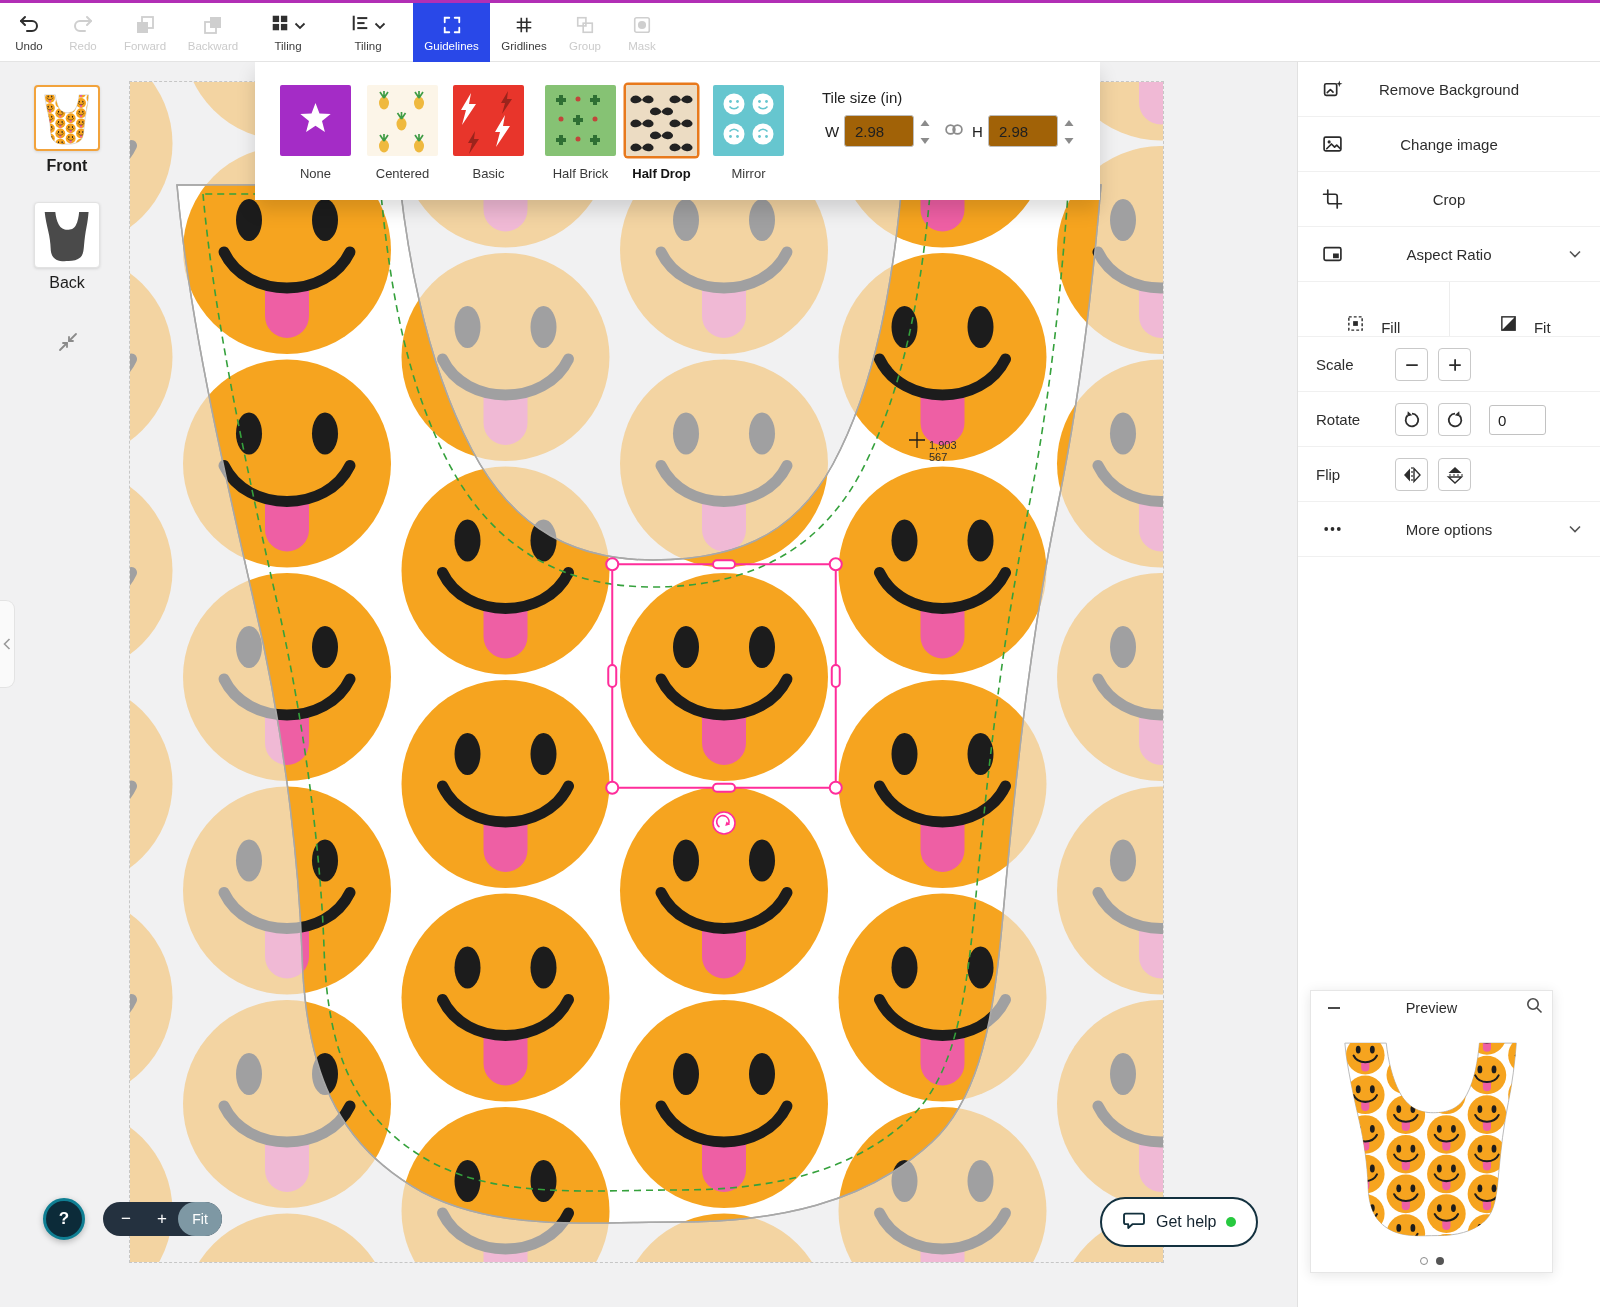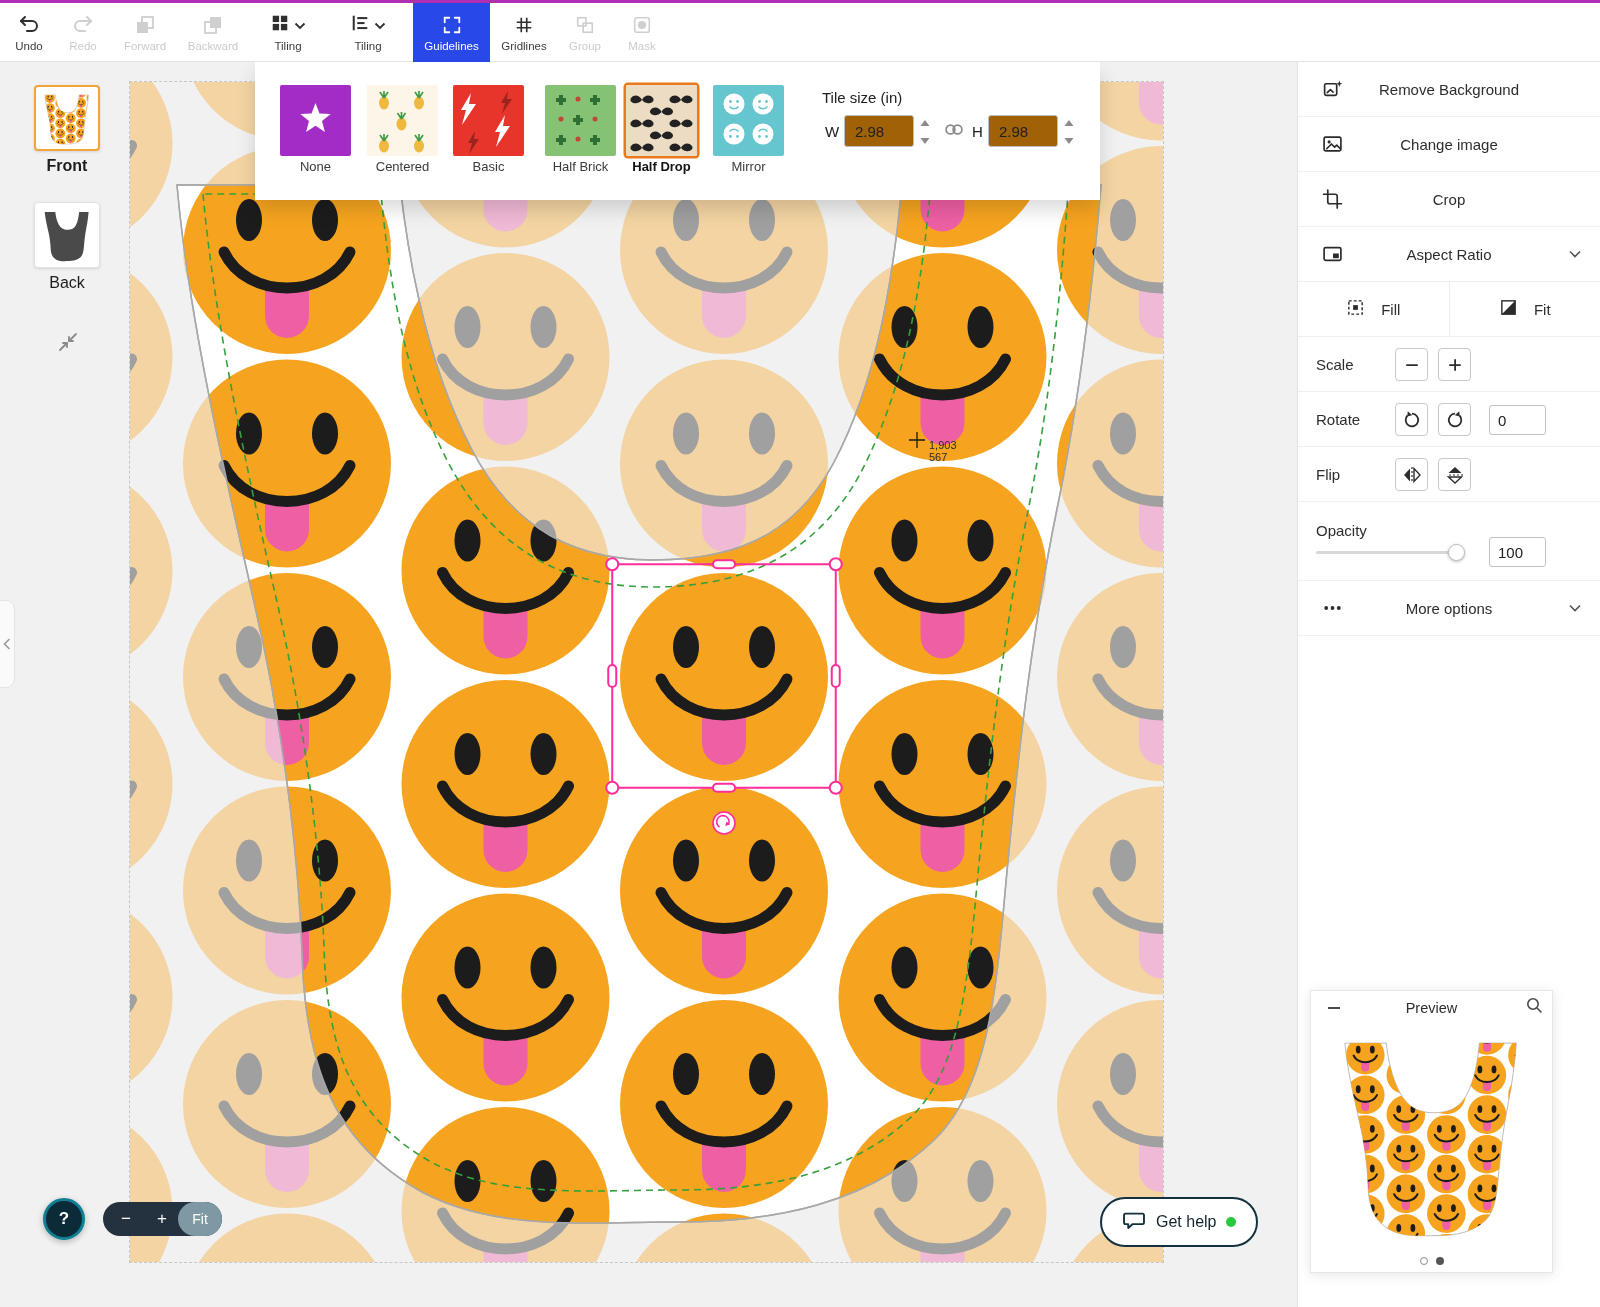--- a/index.html
+++ b/index.html
@@ -15,21 +15,21 @@
   .tbi.disabled .lbl{color:#cbcbcb}
   .tbi.active{background:#2948e8}
   .tbi.active .lbl{color:#fff}
   .iconrow{display:flex;align-items:center;gap:4px;height:22px}
   
   .panel{position:absolute;left:255px;top:62px;width:845px;height:138px;background:#fff;
          box-shadow:0 10px 18px rgba(0,0,0,.14);z-index:25}
   .opt{position:absolute;top:23px;width:71px;text-align:center;cursor:pointer}
   .sw{width:71px;height:71px;border-radius:2px;overflow:hidden}
   .opt.sel .sw{box-shadow:0 0 0 2.5px #e8791c}
-  .olbl{margin-top:3px;font-size:13px;color:#3a3a3a;white-space:nowrap}
+  .olbl{margin-top:10px;font-size:13px;color:#3a3a3a;white-space:nowrap}
   .opt.sel .olbl{font-weight:bold;color:#141414}
   .tsize-title{position:absolute;left:567px;top:27px;font-size:15px;color:#202020}
   .wh{position:absolute;top:61px;font-size:15px;color:#202020}
   .tin{position:absolute;top:53px;width:70px;height:32px;border:1px solid #bdbdbd;border-radius:3px;
        font-size:15px;color:#202020;padding:0 10px;font-family:inherit;background:#a16207}
   .stepper{position:absolute;top:55px;cursor:pointer}
   .linkico{position:absolute;top:60px}
   
   .thumbwrap{position:absolute;z-index:10;width:66px;text-align:center;cursor:pointer}
   .thumb{width:66px;height:66px;background:#fff;border-radius:4px;display:flex;align-items:center;
@@ -50,21 +50,21 @@
   
   .sidebar{position:absolute;left:1297px;top:62px;width:303px;height:1245px;background:#fff;
            border-left:1px solid #e1e1e1;z-index:15}
   .srow{position:relative;height:55px;border-bottom:1px solid #f0f0f0;display:flex;align-items:center;cursor:pointer}
   .srow.tall{height:79px}
   .sicon{position:absolute;left:24px;top:50%;transform:translateY(-50%);display:flex}
   .scenter{width:100%;text-align:center;font-size:15px;color:#2d2d2d}
   .schev{position:absolute;right:18px;top:50%;transform:translateY(-50%);display:flex}
   .slabel{position:absolute;left:18px;top:50%;transform:translateY(-50%);font-size:15px;color:#2d2d2d}
   .slabel.top{top:20px;transform:none}
-  .ffcell{flex:1;height:100%;display:flex;align-items:center;justify-content:center;gap:16px;
+  .ffcell{flex:1;height:100%;display:flex;align-items:flex-end;justify-content:center;gap:16px;
           font-size:15px;color:#2d2d2d;cursor:pointer}
   .ffcell.l{border-right:1px solid #ededed}
   .sqbtn{position:absolute;top:11px;width:33px;height:33px;border:1px solid #c9c9c9;border-radius:4px;
          background:#fff;display:flex;align-items:center;justify-content:center;cursor:pointer;padding:0}
   .numin{position:absolute;left:191px;top:13px;width:57px;height:30px;border:1px solid #c2c2c2;
          border-radius:3px;font-size:15px;color:#202020;padding:0 8px;font-family:inherit}
   .track{position:absolute;left:18px;top:49px;width:148px;height:3px;background:#d8d8d8;border-radius:2px;cursor:pointer}
   .knob{position:absolute;left:150px;top:42px;width:17px;height:17px;border-radius:50%;background:#fff;
         border:1px solid #bdbdbd;box-shadow:0 1px 3px rgba(0,0,0,.25);cursor:pointer}
   .numin.op{top:35px}
@@ -1397,26 +1397,20 @@
     <button class="sqbtn" style="left:140px">
       <svg width="20" height="20" viewBox="0 0 20 20">
           <g transform="rotate(90 10 10)">
             <polygon points="8,3.5 8,16.5 2,10" fill="#2d2d2d"></polygon>
             <polygon points="12,3.5 12,16.5 18,10" fill="none" stroke="#2d2d2d" stroke-width="1.4"></polygon>
             <path d="M10 2 V18" stroke="#2d2d2d" stroke-width="1.2" stroke-dasharray="2 2"></path>
           </g>
         </svg>
     </button>
   </div>
-  <div class="srow tall">
-    <span class="slabel top">Opacity</span>
-    <div class="track"></div>
-    <div class="knob"></div>
-    <input class="numin op" value="100" style="">
-  </div>
   <div class="srow">
     <span class="sicon">
       <svg width="21" height="21" viewBox="0 0 20 20">
           <circle cx="4" cy="10" r="1.8" fill="#2b2b2b"></circle>
           <circle cx="10" cy="10" r="1.8" fill="#2b2b2b"></circle>
           <circle cx="16" cy="10" r="1.8" fill="#2b2b2b"></circle>
         </svg>
     </span>
     <span class="scenter">More options</span>
     <span class="schev">

